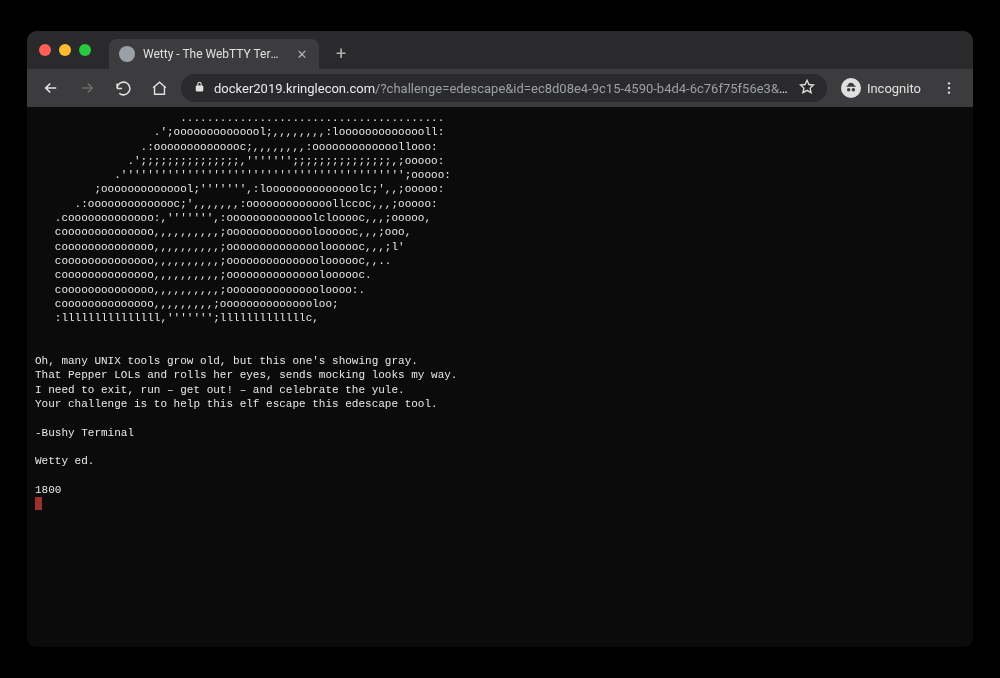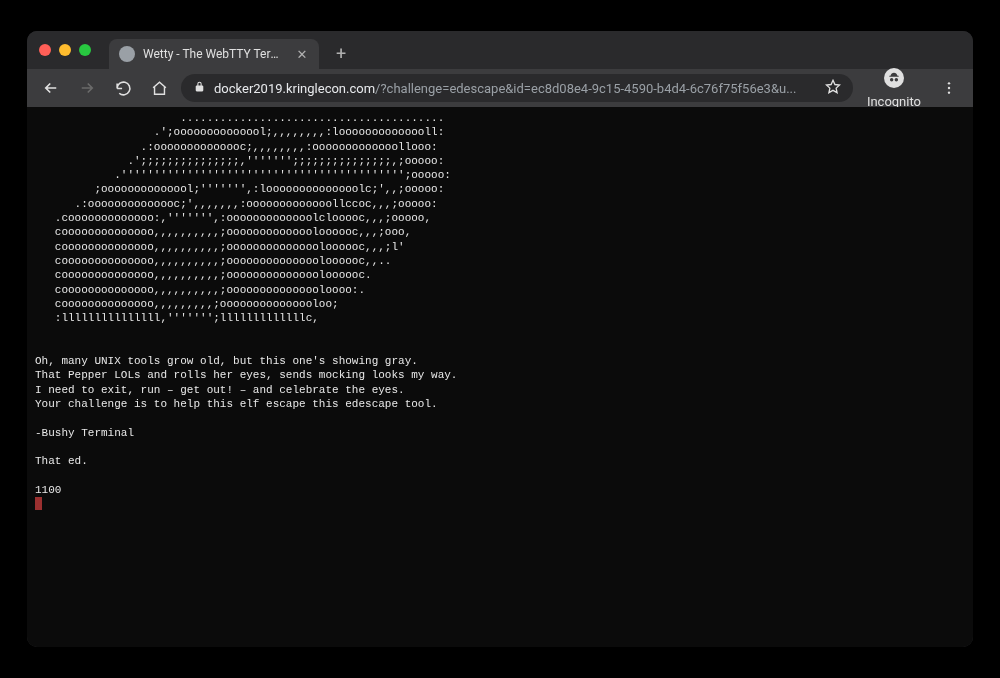--- a/index.html
+++ b/index.html
@@ -146,21 +146,20 @@
       color: #e0e0e0;
       flex-shrink: 0;
     }
     .incognito-badge {
       display: flex;
       align-items: center;
       gap: 6px;
       color: #e0e0e0;
       font-size: 13px;
       padding: 0 6px;
-      flex-direction: column;
     }
     .incognito-icon {
       width: 20px;
       height: 20px;
       background: #e0e0e0;
       border-radius: 50%;
       display: flex;
       align-items: center;
       justify-content: center;
     }
@@ -279,23 +278,23 @@
    coooooooooooooo,,,,,,,,,,;ooooooooooooooloooooc,,,;l'
    coooooooooooooo,,,,,,,,,,;ooooooooooooooloooooc,,..
    coooooooooooooo,,,,,,,,,,;ooooooooooooooloooooc.
    coooooooooooooo,,,,,,,,,,;ooooooooooooooloooo:.
    coooooooooooooo,,,,,,,,,;ooooooooooooooloo;
    :lllllllllllllll,''''''';lllllllllllllc,</span>
 
 
 <span>Oh, many UNIX tools grow old, but this one's showing gray.</span>
 <span>That Pepper LOLs and rolls her eyes, sends mocking looks my way.</span>
-<span>I need to exit, run – get out! – and celebrate the eyes.</span>
+<span>I need to exit, run – get out! – and celebrate the yule.</span>
 <span>Your challenge is to help this elf escape this edescape tool.</span>
 
 <span>-Bushy Terminal</span>
 
-<span>That ed.</span>
-
-<span>1100</span>
+<span>Wetty ed.</span>
+
+<span>1800</span>
 <span class="cursor-block"></span></div>
   </div>
 </div>
 
 </body></html>

